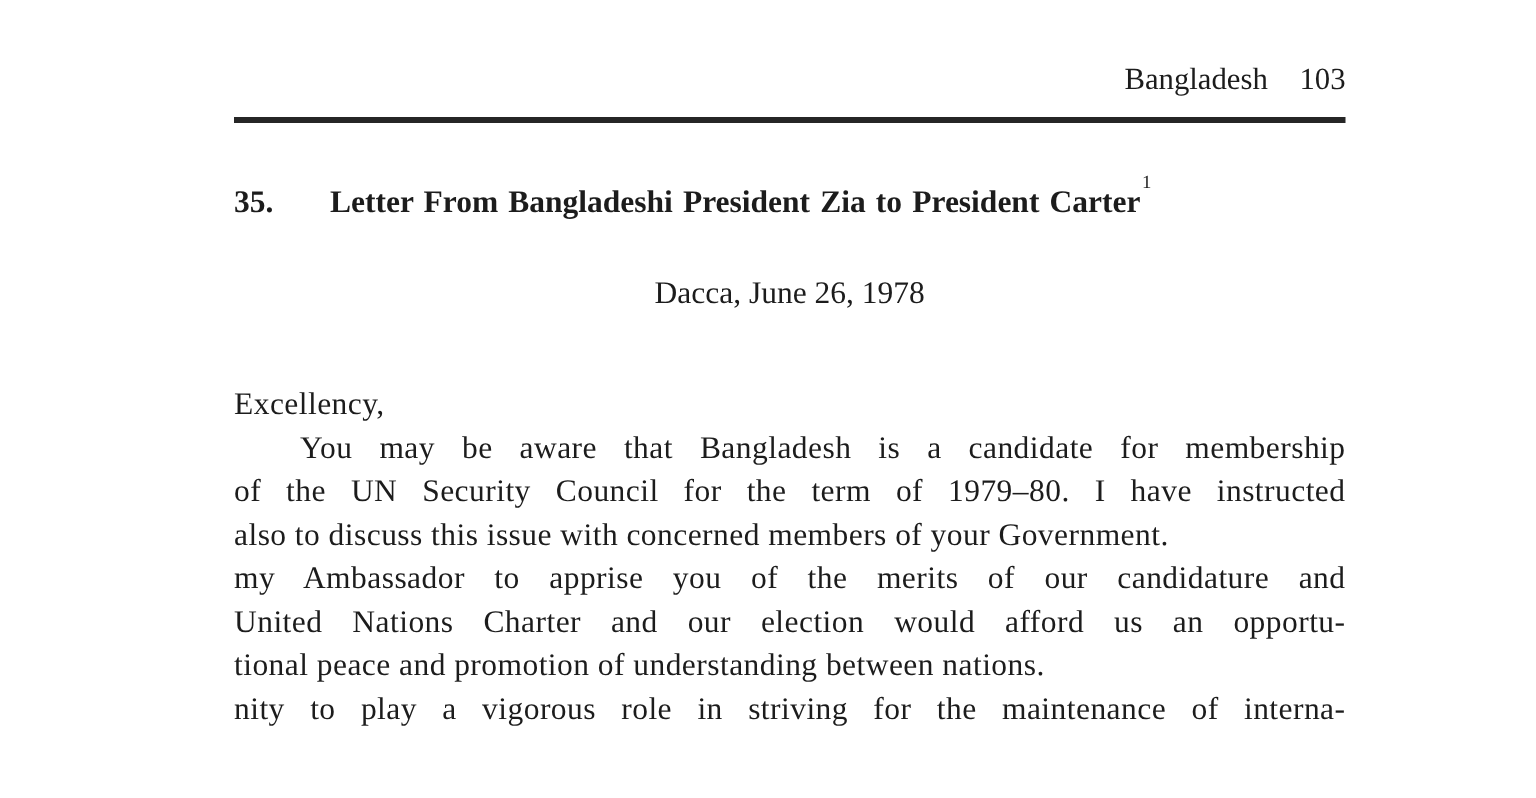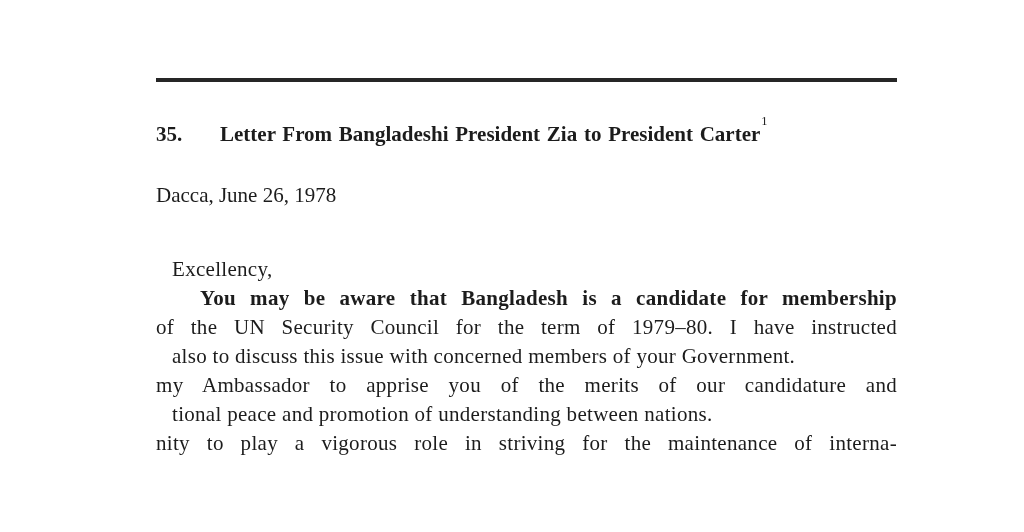--- a/index.html
+++ b/index.html
@@ -54,62 +54,66 @@
   .footnote-ref {
     font-weight: 400;
     font-size: 12.5px;
     position: relative;
     top: -8px;
     margin-left: 1px;
   }
   
   .dateline {
     top: 182px;
-    text-align: left;
+    text-align: center;
     font-size: 21px;
     line-height: 26px;
   }
   
   .letter-body {
     top: 255px;
     font-size: 21px;
     line-height: 29px;
     letter-spacing: 0.3px;
   }
   .line { display: block; }
   .line.justify {
     text-align: justify;
     text-align-last: justify;
   }
   .line.para-last {
     text-align: left;
     text-align-last: auto;
-    margin-left: 16px;
   }
-  .line.indent { text-indent: 44px; font-weight: bold; }
+  .line.indent { text-indent: 44px; }
 </style>
 </head>
 <body>
 
 <div class="page">
 
+  <div class="content-col running-head">
+    <span>Bangladesh</span>
+    <span>103</span>
+  </div>
 
   <div class="content-col header-rule"></div>
 
   <div class="content-col doc-heading">
     <span class="doc-number">35.</span><span>Letter From Bangladeshi President Zia to President Carter</span><sup class="footnote-ref">1</sup>
   </div>
 
   <div class="content-col dateline">Dacca, June 26, 1978</div>
 
   <div class="content-col letter-body">
     <span class="line para-last">Excellency,</span>
 
     <span class="line justify indent">You may be aware that Bangladesh is a candidate for membership</span>
     <span class="line justify">of the UN Security Council for the term of 1979–80. I have instructed</span>
     <span class="line para-last">also to discuss this issue with concerned members of your Government.</span>
     <span class="line justify">my Ambassador to apprise you of the merits of our candidature and</span>
 
+    <span class="line justify">United Nations Charter and our election would afford us an opportu-</span>
     <span class="line para-last">tional peace and promotion of understanding between nations.</span>
     <span class="line justify">nity to play a vigorous role in striving for the maintenance of interna-</span>
   </div>
 
 </div>
 
 </body></html>

